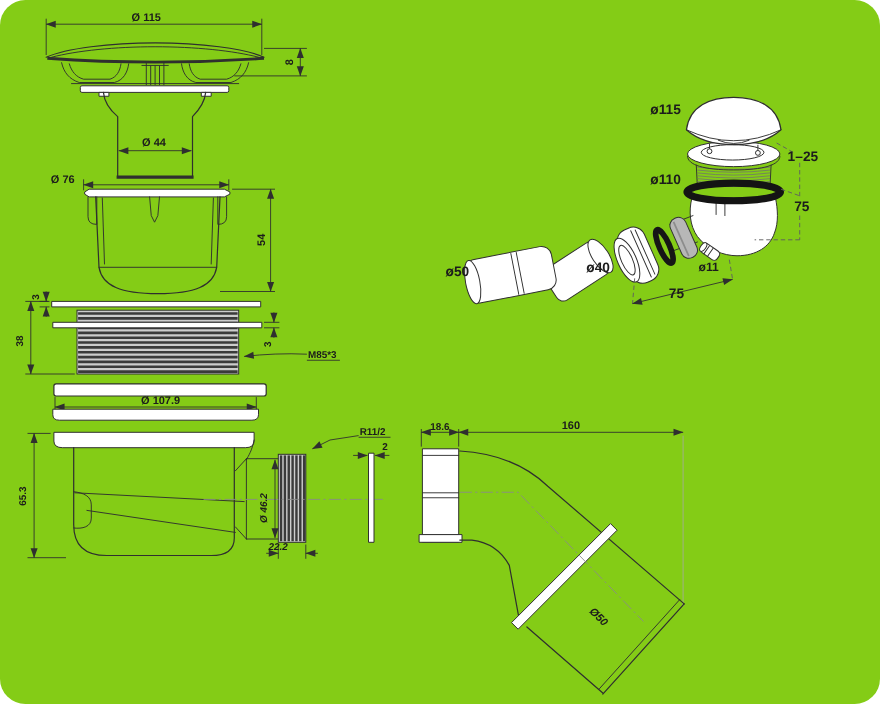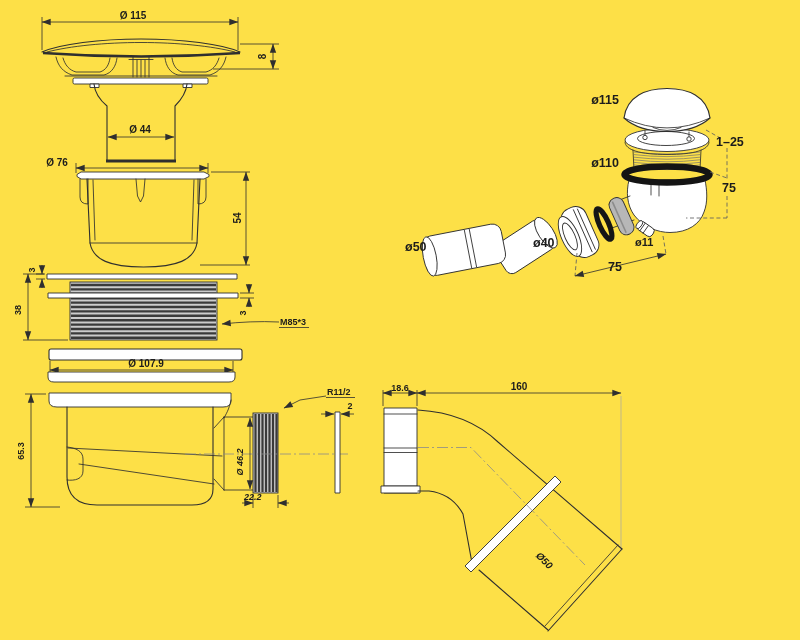--- a/index.html
+++ b/index.html
@@ -1,16 +1,16 @@
 <!DOCTYPE html>
 <html><head>
 <meta charset="utf-8">
 <style>
   html,body{margin:0;padding:0;background:#fff;}
-  .canvas{position:relative;width:800px;height:640px;background:#fde047;overflow:hidden;}
+  .canvas{position:relative;width:800px;height:640px;background:#84cc16;overflow:hidden;border-radius:23px;}
   svg{position:absolute;left:0;top:0;}
   
   .o  {fill:none;stroke:#2f2f2f;stroke-width:1.1;stroke-linecap:round;stroke-linejoin:round;}
   .o2 {fill:none;stroke:#2f2f2f;stroke-width:0.85;stroke-linecap:round;stroke-linejoin:round;}
   .d  {fill:none;stroke:#2f2f2f;stroke-width:0.8;}
   .dl {fill:none;stroke:#a8a8a8;stroke-width:0.7;}
   .cl {fill:none;stroke:#8a8a8a;stroke-width:0.8;stroke-dasharray:11 3 2 3;}
   .dash{fill:none;stroke:#5f5f5f;stroke-width:0.85;stroke-dasharray:4 2.6;}
   .wf {fill:#ffffff;stroke:#2f2f2f;stroke-width:1.1;stroke-linejoin:round;}
   .wf2{fill:#ffffff;stroke:#2f2f2f;stroke-width:0.9;stroke-linejoin:round;}

